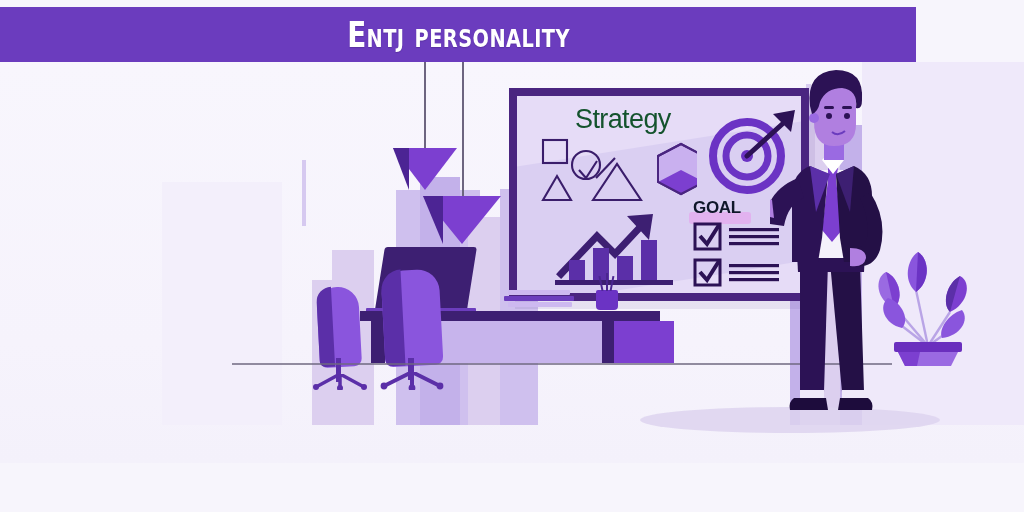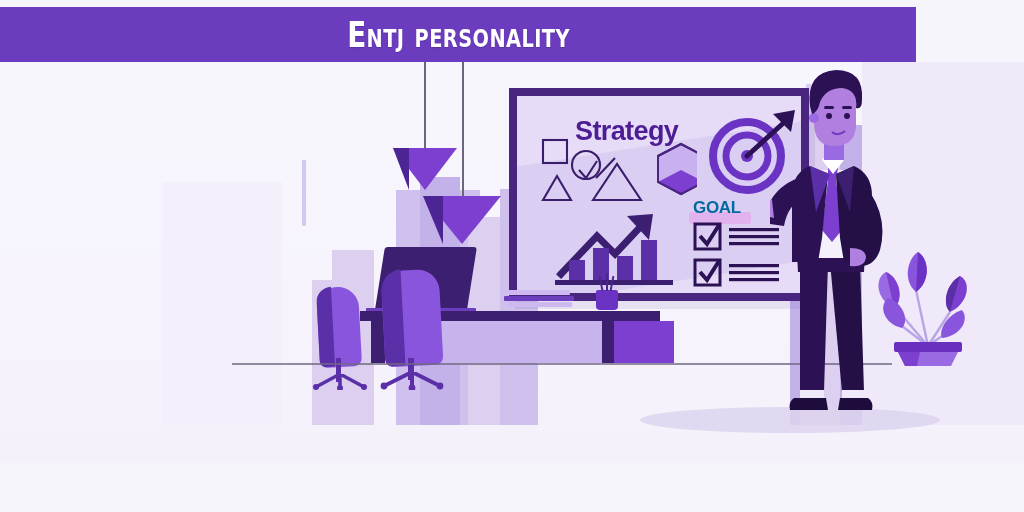--- a/index.html
+++ b/index.html
@@ -112,32 +112,32 @@
     overflow: hidden;
   }
   #wb-shade {
     position: absolute; left: -10%; top: 38%;
     width: 130%; height: 70%;
     background: #dacff2;
     transform: rotate(-9deg);
     transform-origin: left top;
   }
   #wb-title {
-    position: absolute; left: 58px; top: 20px;
-    font-size: 27px; font-weight: bold;
-    color: #4c1d95;
+    position: absolute; left: 58px; top: 8px;
+    font-size: 27px; font-weight: normal;
+    color: #14532d;
     letter-spacing: -0.6px;
     font-family: "Liberation Sans", sans-serif;
   }
 
   .stroke { stroke: #3a1d6b; fill: none; stroke-width: 2.1; }
 
   #goal-label {
     position: absolute; left: 176px; top: 102px;
-    font-size: 17px; font-weight: bold; color: #0369a1;
+    font-size: 17px; font-weight: bold; color: #0f172a;
     letter-spacing: -0.3px;
   }
 
   
   .chair-back { background: #8a55dd; border-radius: 22px 22px 8px 8px; }
   .chair-post { background: #5b2fa8; }
 
   #desk-top { background: #3d1f72; }
   #desk-leg-left { background: #3d1f72; }
   #desk-panel { background: #c7b4ec; }

